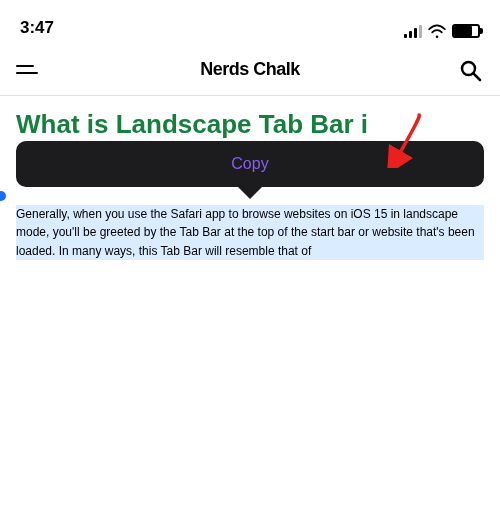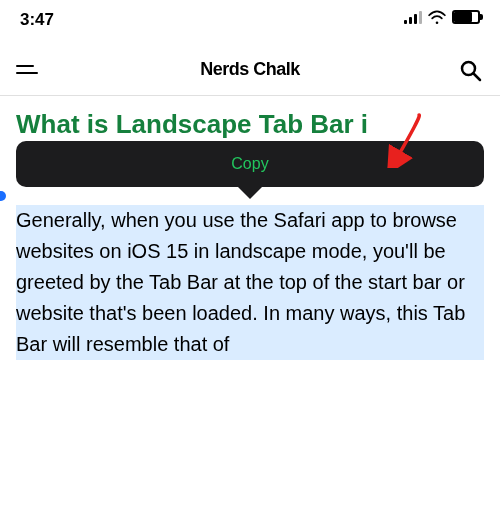--- a/index.html
+++ b/index.html
@@ -11,21 +11,21 @@
       overflow: hidden;
       font-family: -apple-system, 'Helvetica Neue', Arial, sans-serif;
       background: #fff;
       position: relative;
     }
 
     
     .status-bar {
       display: flex;
       justify-content: space-between;
-      align-items: flex-start;
+      align-items: flex-end;
       padding: 10px 20px 6px 20px;
       height: 44px;
     }
 
     .status-time {
       font-size: 17px;
       font-weight: 600;
       color: #000;
     }
 
@@ -147,21 +147,21 @@
       overflow: visible;
       padding: 0;
       position: relative;
       z-index: 10;
     }
 
     .context-menu-item {
       flex: 1;
       padding: 14px 26px;
       text-align: center;
-      color: #22c55e;
+      color: #8b5cf6;
       font-size: 16px;
       font-weight: 400;
       cursor: pointer;
       position: relative;
     }
 
     .context-menu-item:not(:last-child)::after {
       content: '';
       position: absolute;
       right: 0;
@@ -193,21 +193,21 @@
       z-index: 20;
     }
 
     
     .article-body {
       padding: 18px 16px 0 16px;
       position: relative;
     }
 
     .article-text {
-      font-size: 20px;
+      font-size: 12px;
       line-height: 1.55;
       color: #000;
       background: rgba(150, 200, 255, 0.35);
       position: relative;
     }
 
     
     .selection-handle {
       position: absolute;
       left: -4px;

